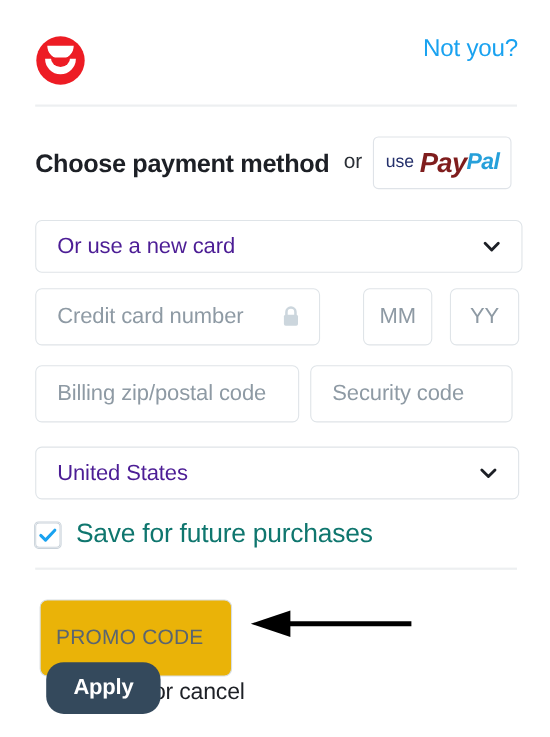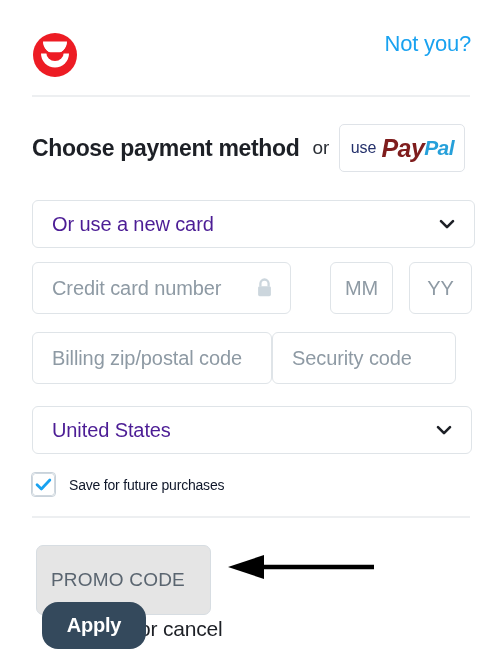--- a/index.html
+++ b/index.html
@@ -160,21 +160,21 @@
     width: 18px;
     height: 18px;
     display: block;
   }
 
   #select-saved-card { left: 32px; top: 200px; width: 443px; height: 48px; }
   #input-card-number { left: 32px; top: 262px; width: 259px; height: 52px; }
   #input-exp-month   { left: 330px; top: 262px; width: 63px;  height: 52px; }
   #input-exp-year    { left: 409px; top: 262px; width: 63px;  height: 52px; }
   #input-billing-zip { left: 32px; top: 332px; width: 240px; height: 52px; }
-  #input-security    { left: 272px; top: 332px; width: 184px; height: 52px; }
+  #input-security    { left: 282px; top: 332px; width: 184px; height: 52px; }
   #select-country    { left: 32px; top: 406px; width: 440px; height: 48px; }
 
   #input-exp-month .ph,
   #input-exp-year .ph { padding-left: 0; width: 100%; text-align: center; }
 
   .lock-icon {
     position: absolute;
     right: 17px;
     top: 50%;
     transform: translateY(-50%);
@@ -196,37 +196,37 @@
     height: 25px;
     box-sizing: border-box;
     border: 1px solid #c9d2da;
     border-radius: 4px;
     background: #ffffff;
     display: block;
     flex: 0 0 auto;
   }
   .save-label {
     margin-left: 13px;
-    font-size: 14px;
-    color: #0f172a;
+    font-size: 24px;
+    color: #0f766e;
     letter-spacing: -0.2px;
     white-space: nowrap;
   }
 
   
   .promo-input {
     position: absolute;
     left: 36px;
     top: 545px;
     width: 175px;
     height: 70px;
     box-sizing: border-box;
     border: 1px solid #d7dde2;
     border-radius: 7px;
-    background: #e5e5e5;
+    background: #eab308;
     display: flex;
     align-items: center;
     z-index: 2;
   }
   .promo-input .ph {
     font-size: 19px;
     color: #5a6570;
     padding-left: 14px;
     letter-spacing: 0.2px;
     white-space: nowrap;

